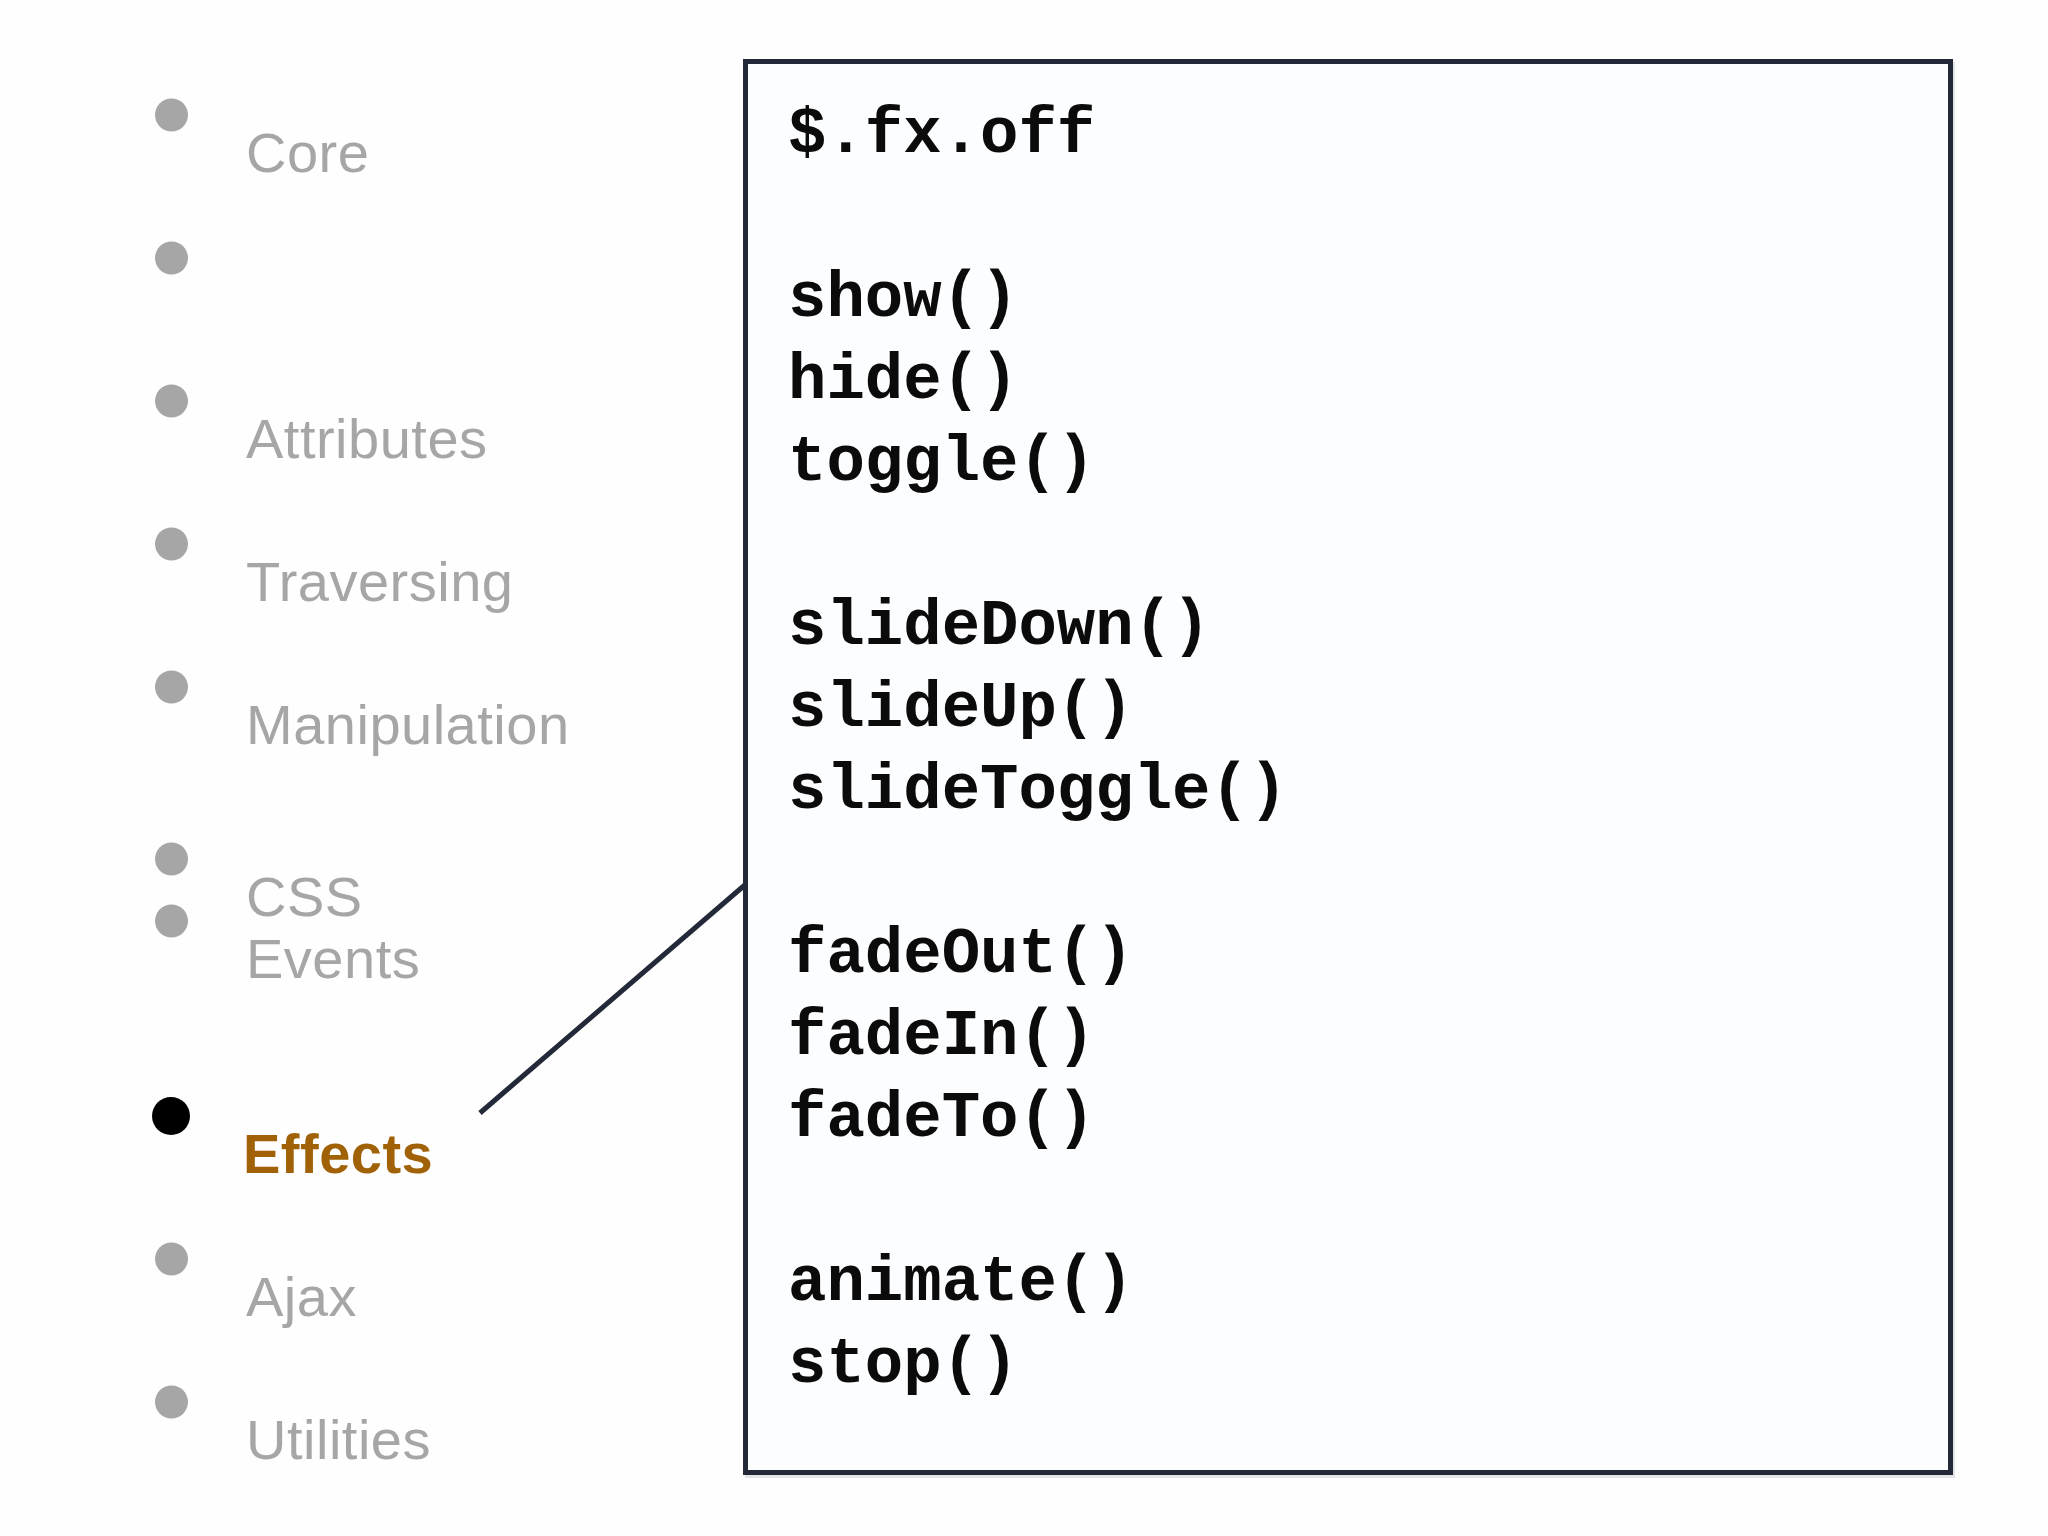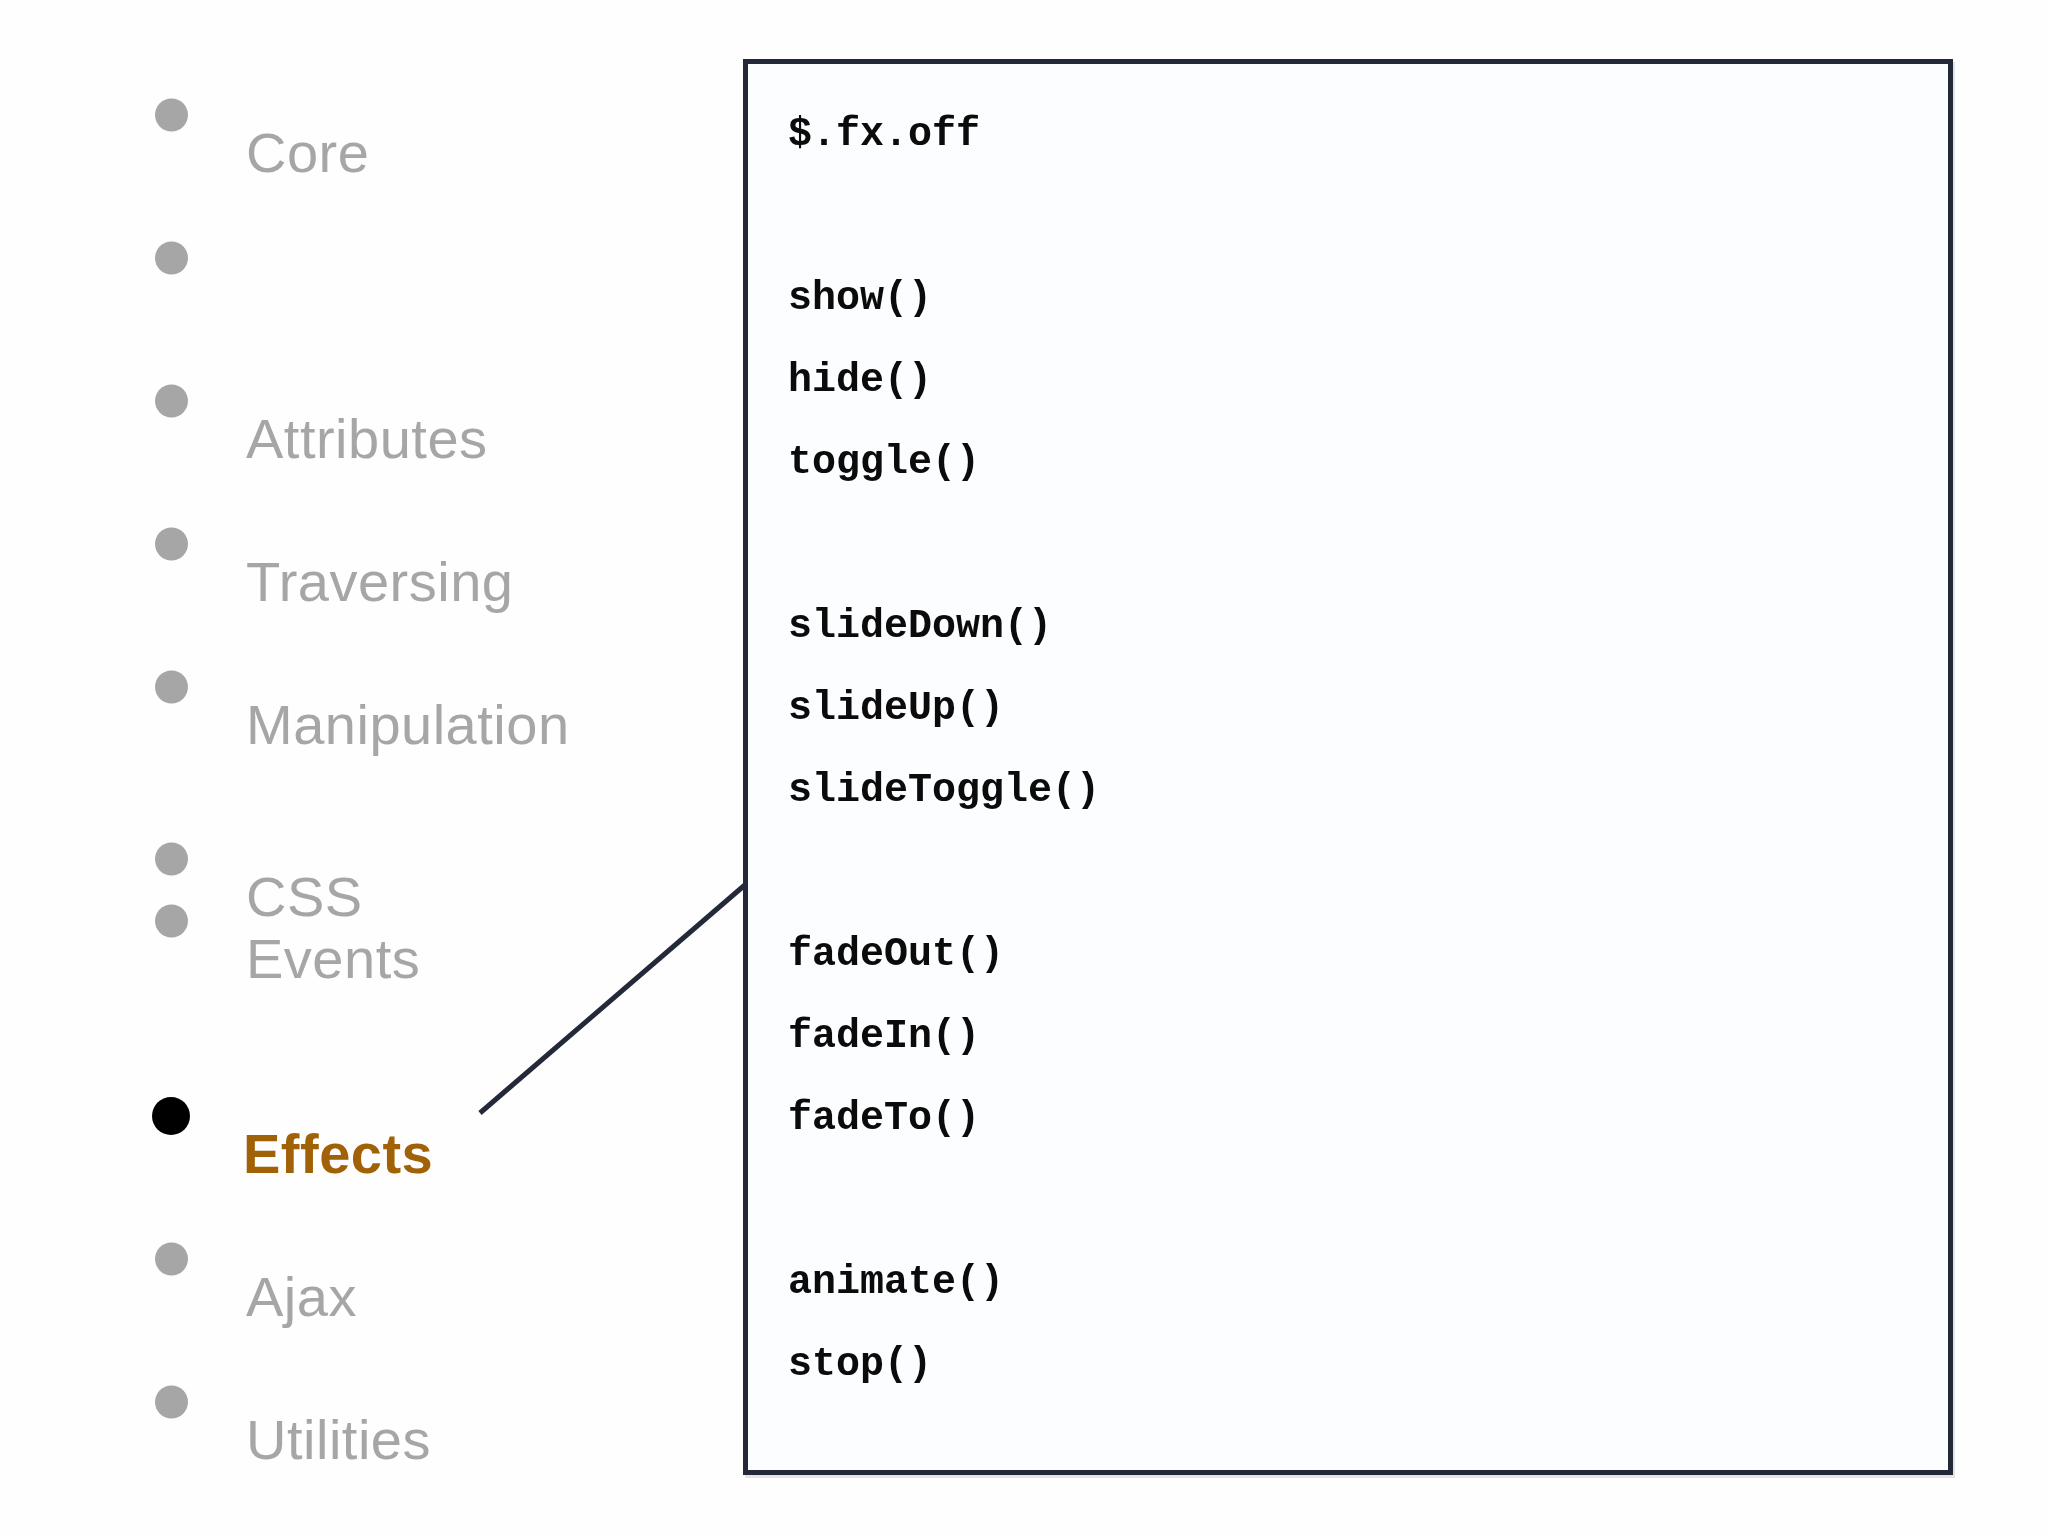--- a/index.html
+++ b/index.html
@@ -79,21 +79,21 @@
   }
   #code-lines {
     position: absolute;
     left: 40px;
     top: 30px;
     right: 10px;
   }
   .code-line {
     font-family: "Liberation Mono", "DejaVu Sans Mono", monospace;
     font-weight: bold;
-    font-size: 40px;
+    font-size: 64px;
     line-height: 82px;
     min-height: 82px;
     color: #0b0b0b;
     white-space: pre;
   }
 
   
   #connector-svg {
     position: absolute;
     left: 0;

